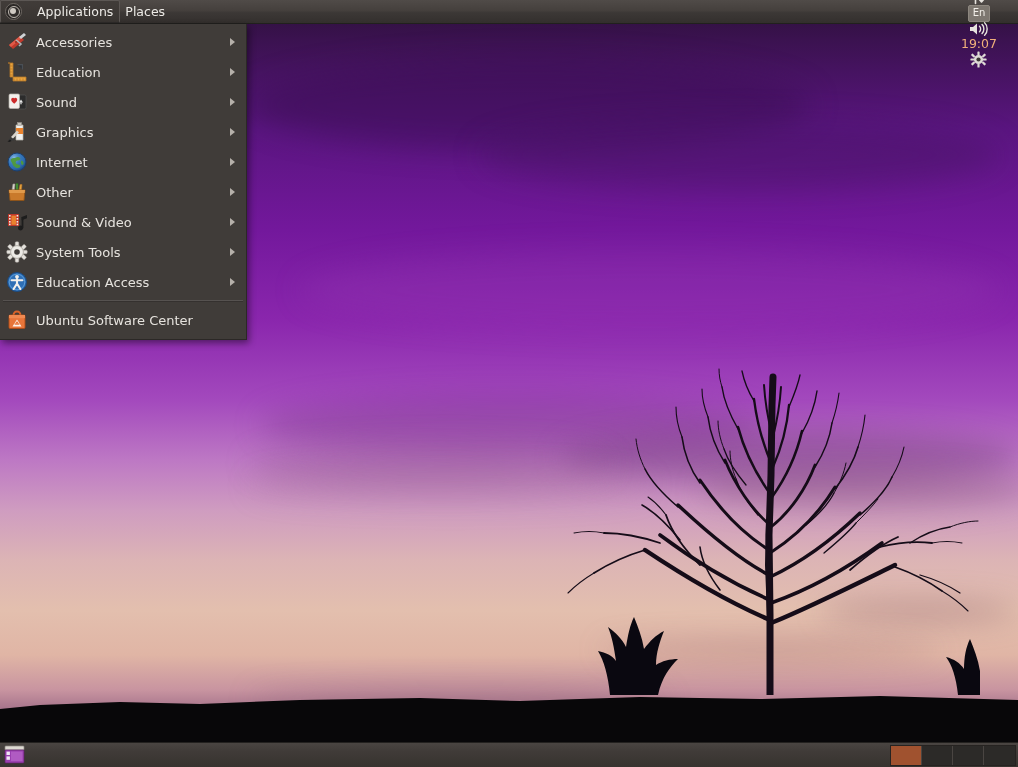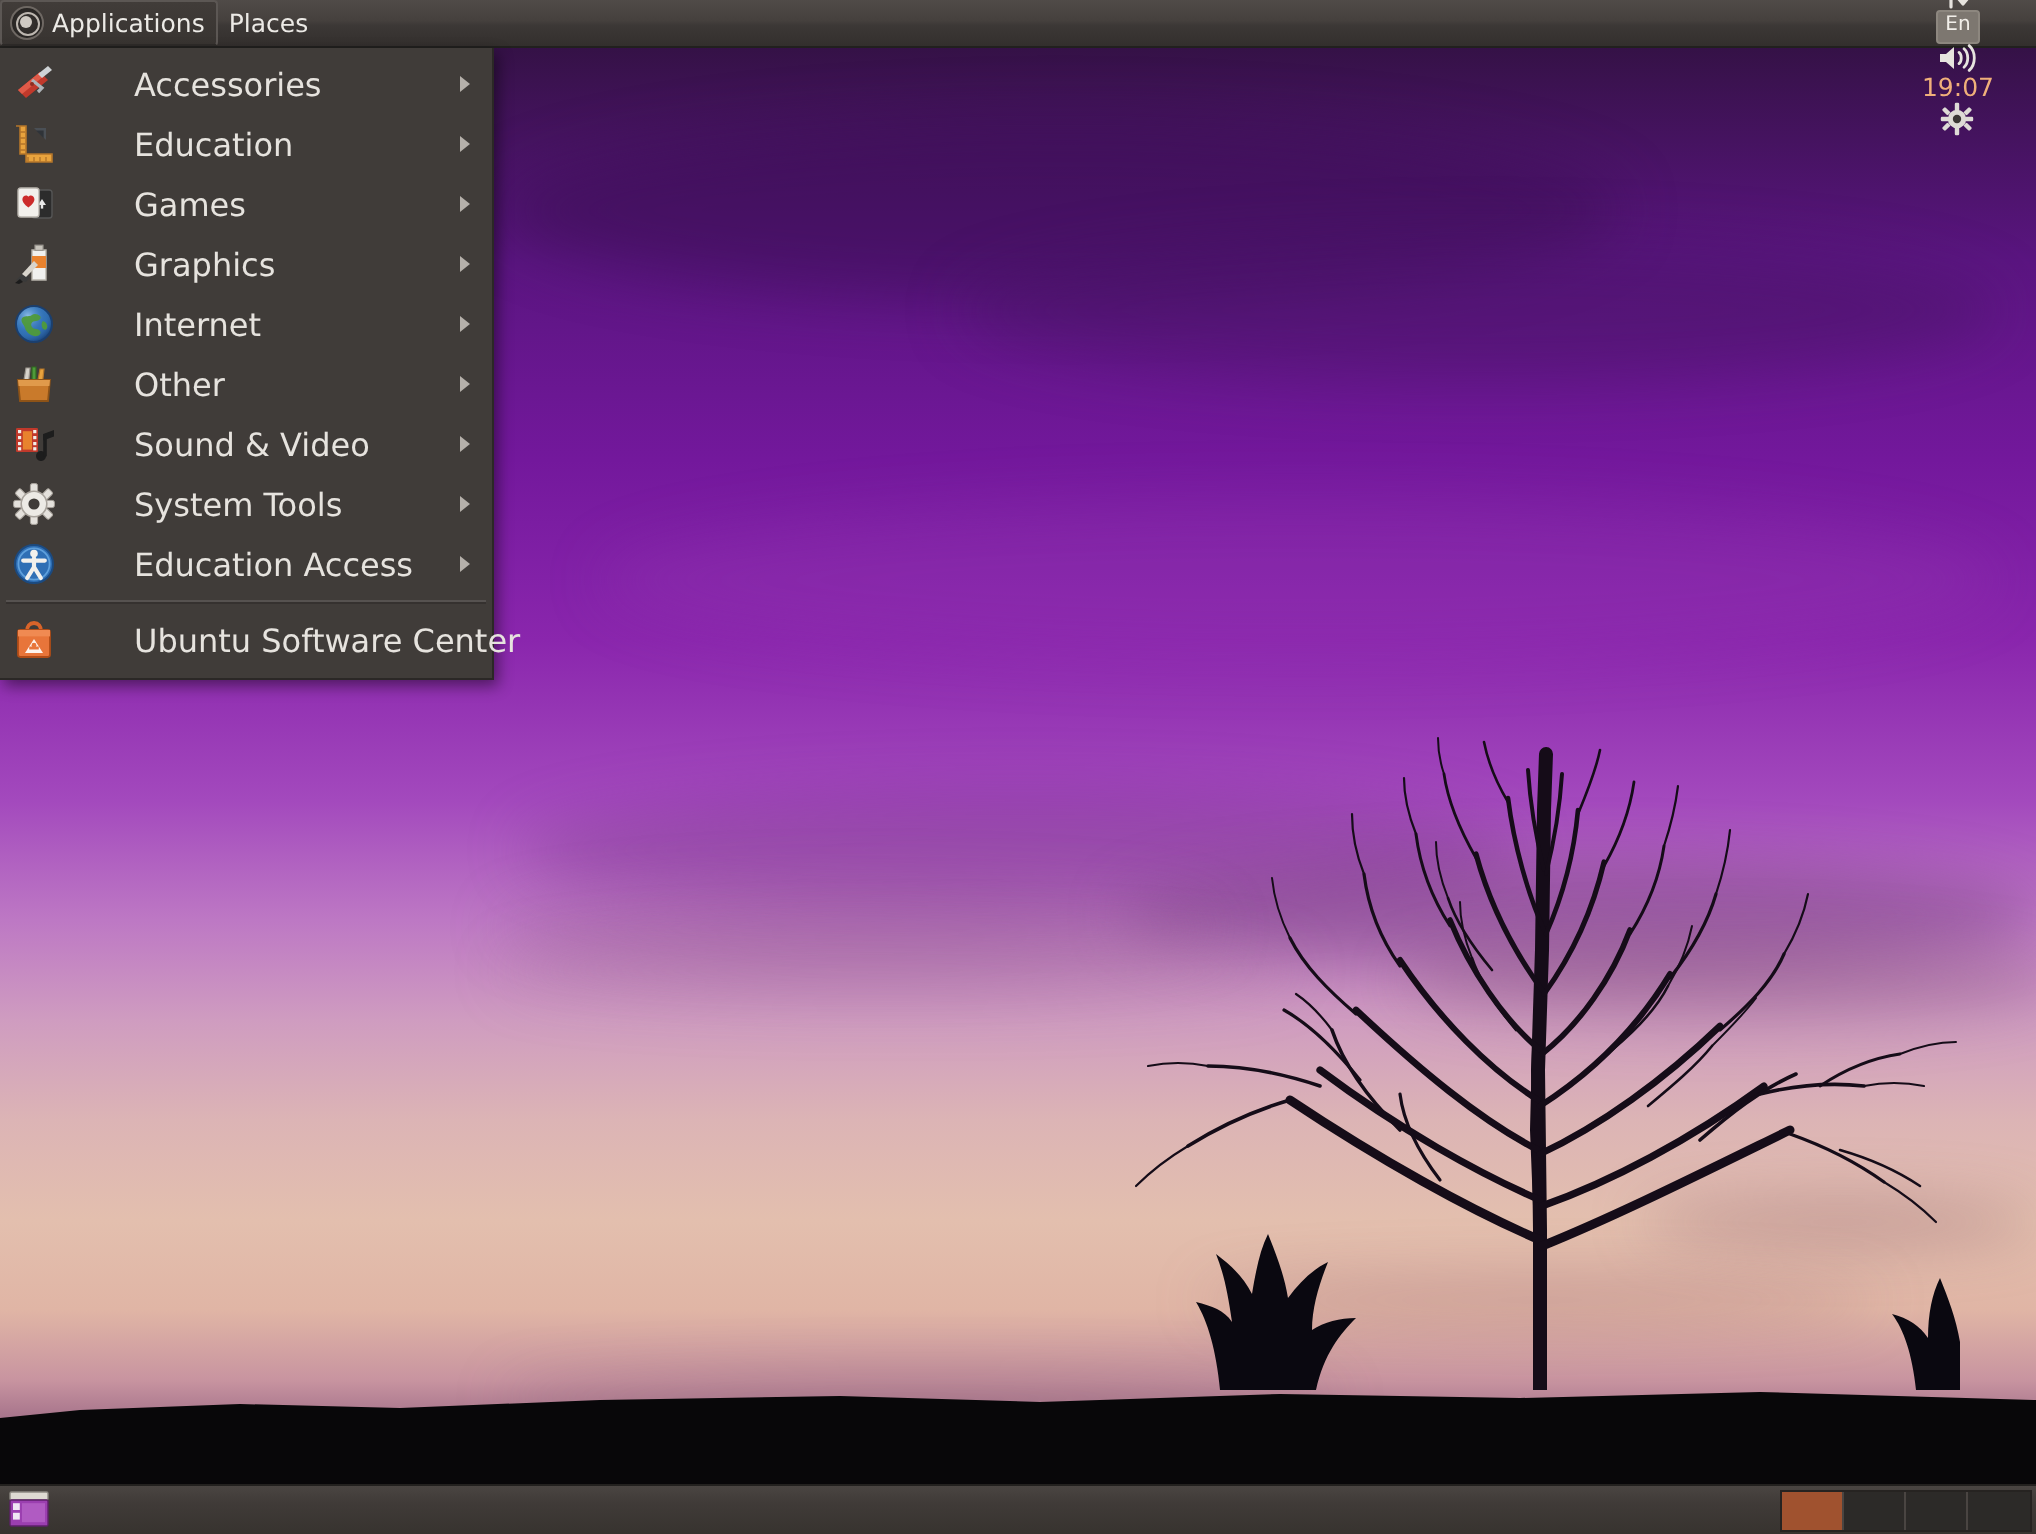--- a/index.html
+++ b/index.html
@@ -86,21 +86,21 @@
     color: #e8e5e0;
     z-index: 30;
   }
   .panel-left { display: flex; align-items: center; height: 24px; }
   .panel-spacer { flex: 1 1 auto; }
   .panel-right { display: flex; align-items: center; height: 42px; padding-right: 14px; flex-direction: column; }
 
   .menu-btn {
     display: flex;
     align-items: center;
-    gap: 4px;
+    gap: 15px;
     height: 23px;
     padding: 0 7px 0 5px;
     box-sizing: border-box;
     color: #eceae6;
     font-size: 12.5px;
     cursor: default;
     justify-content: center;
   }
   .menu-btn.active {
     background: linear-gradient(to bottom, #413c39 0%, #383431 100%);
@@ -174,23 +174,22 @@
   }
   .mi-icon {
     width: 22px; height: 22px;
     flex: 0 0 22px;
     margin-right: 8px;
     position: relative;
   }
   .mi-label {
     flex: 1 1 auto;
     color: #e6e3de;
-    font-size: 16px;
+    font-size: 13px;
     white-space: nowrap;
-    margin-left: 31px;
   }
   .mi-arrow {
     flex: 0 0 auto;
     width: 0; height: 0;
     border-left: 5px solid #b5b0aa;
     border-top: 4px solid transparent;
     border-bottom: 4px solid transparent;
     margin-right: 5px;
   }
   .mi-sep {
@@ -428,21 +427,21 @@
       <span class="mi-icon">
         <svg width="22" height="22" viewBox="0 0 22 22">
           <rect x="10" y="4" width="10" height="14" rx="1.4" fill="#2c2c2c" stroke="#555" stroke-width="0.7"></rect>
           <path d="M15,8.5 L17,11.5 L13,11.5 Z" fill="#e8e8e8"></path>
           <rect x="14.4" y="11.3" width="1.2" height="2" fill="#e8e8e8"></rect>
           <rect x="3" y="3" width="10.5" height="14.5" rx="1.4" fill="#f2f0ec" stroke="#b9b5ae" stroke-width="0.7"></rect>
           <path d="M8.2,12.8 C6,11 5.2,9.8 5.2,8.6 C5.2,7.4 6.1,6.7 7,6.7 C7.6,6.7 8,7 8.2,7.4
                    C8.4,7 8.8,6.7 9.4,6.7 C10.3,6.7 11.2,7.4 11.2,8.6 C11.2,9.8 10.4,11 8.2,12.8 Z" fill="#cc2b2b"></path>
         </svg>
       </span>
-      <span class="mi-label">Games</span>
+      <span class="mi-label">Sound</span>
       <span class="mi-arrow"></span>
     </div>
 
     <div class="mi">
       <span class="mi-icon">
         <svg width="22" height="22" viewBox="0 0 22 22">
           <path d="M10,4 L17,4 L17,19 L10,19 Z" fill="#f0f0ee" stroke="#b8b4ac" stroke-width="0.7"></path>
           <rect x="10" y="7" width="7" height="6" fill="#e8822e"></rect>
           <rect x="11.5" y="1.6" width="4" height="2.6" fill="#c8c4bc" stroke="#9a968f" stroke-width="0.6"></rect>
           <path d="M2,19 L5,16 L9,17.5 L7,20 Z" fill="#3a3a3a"></path>

